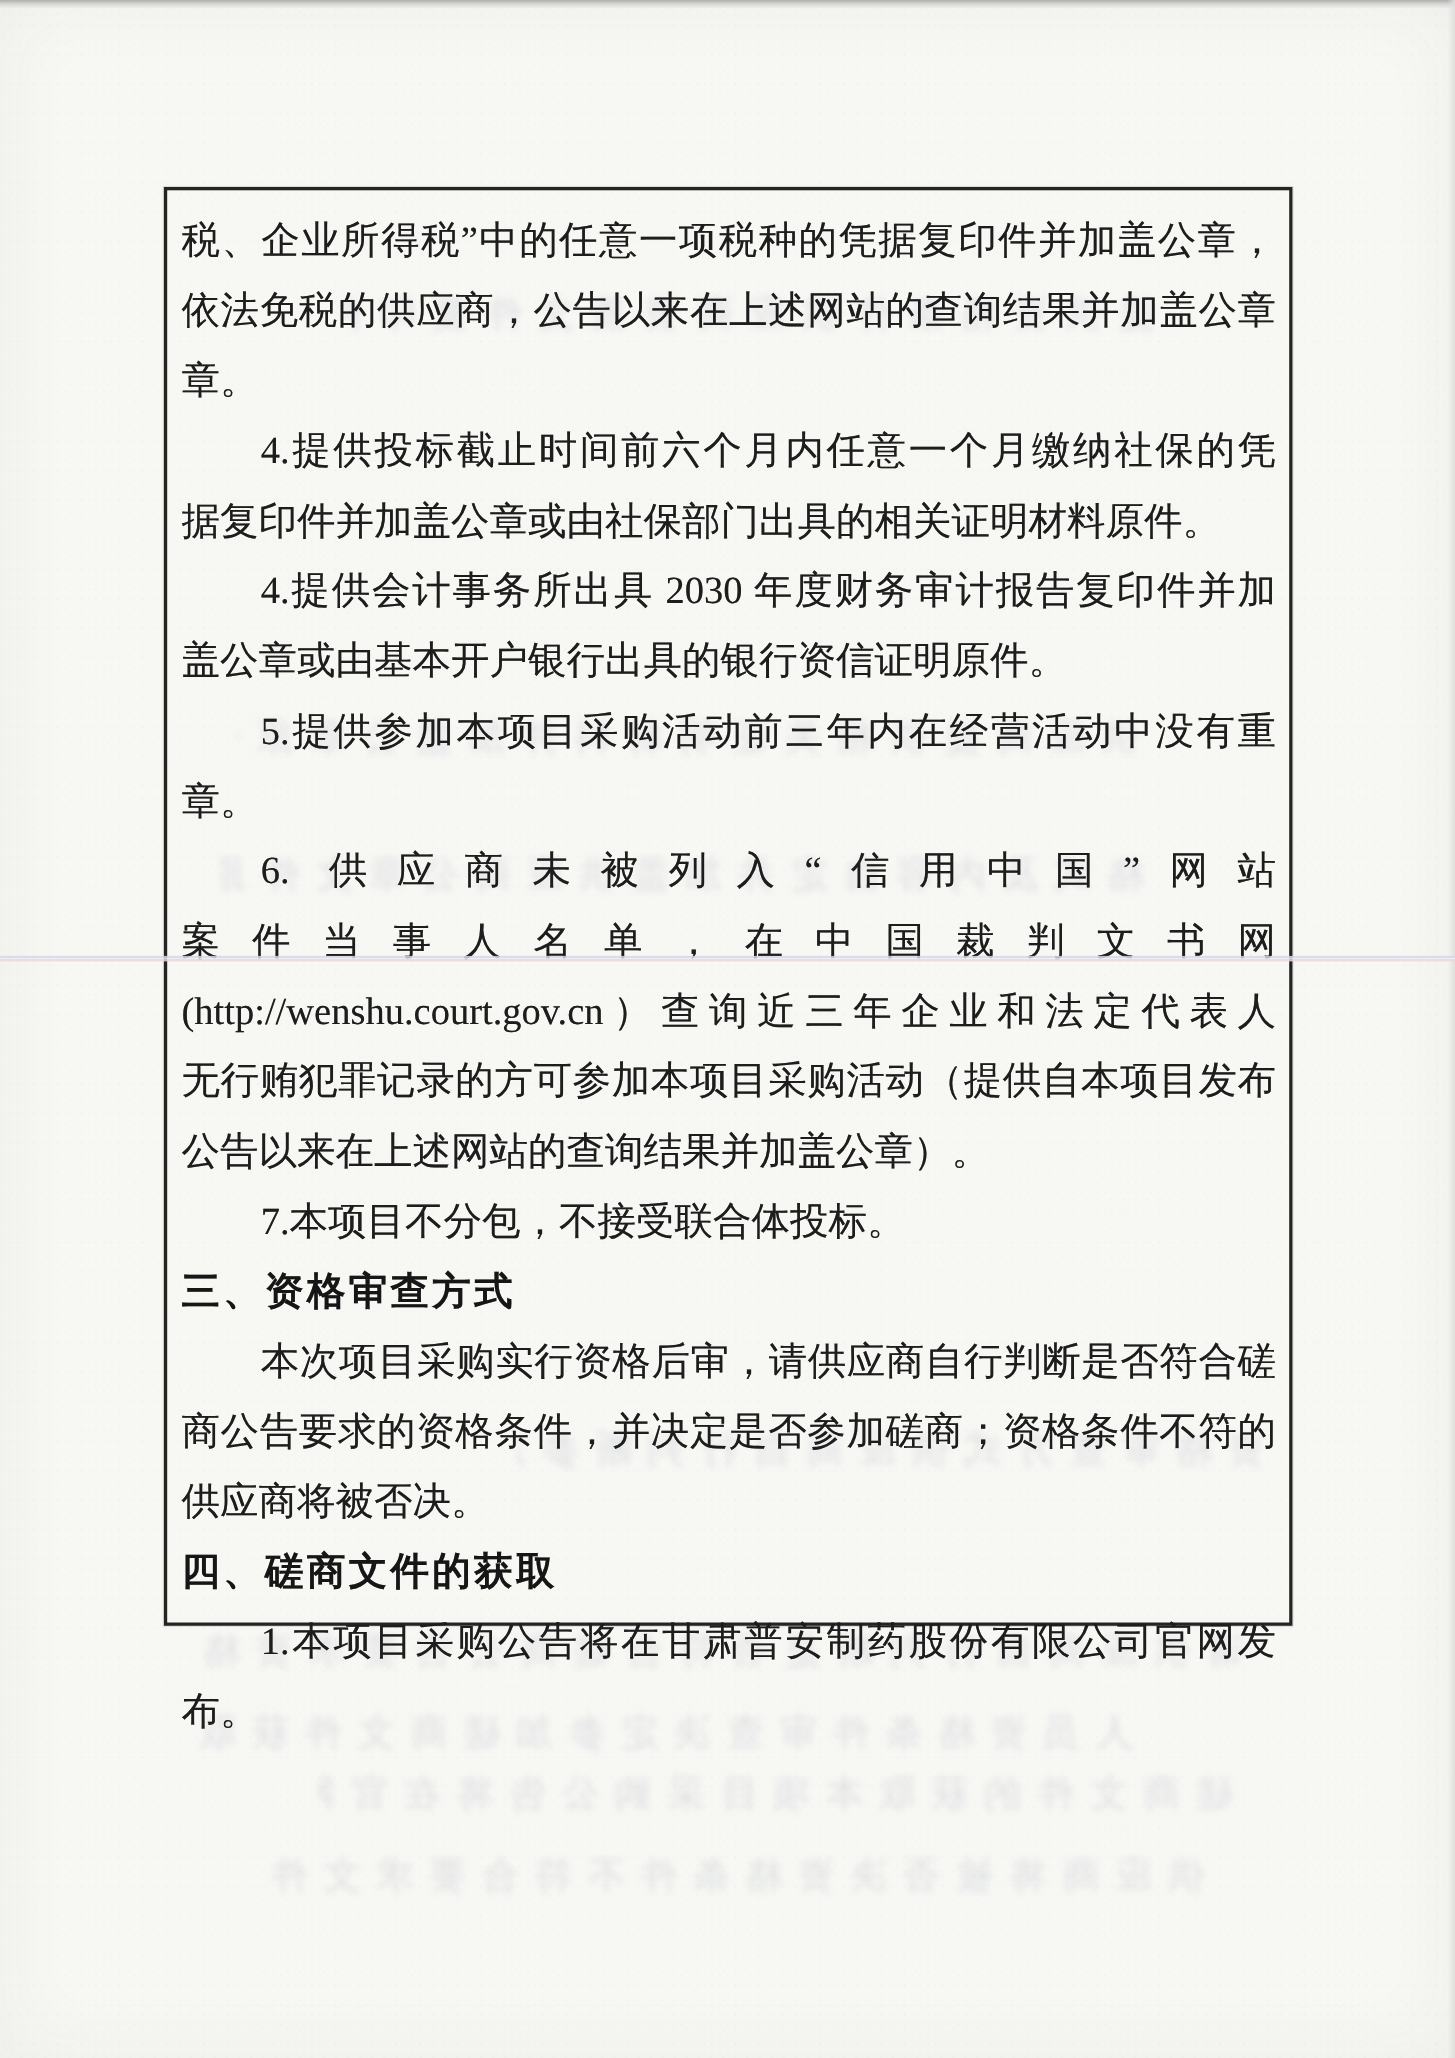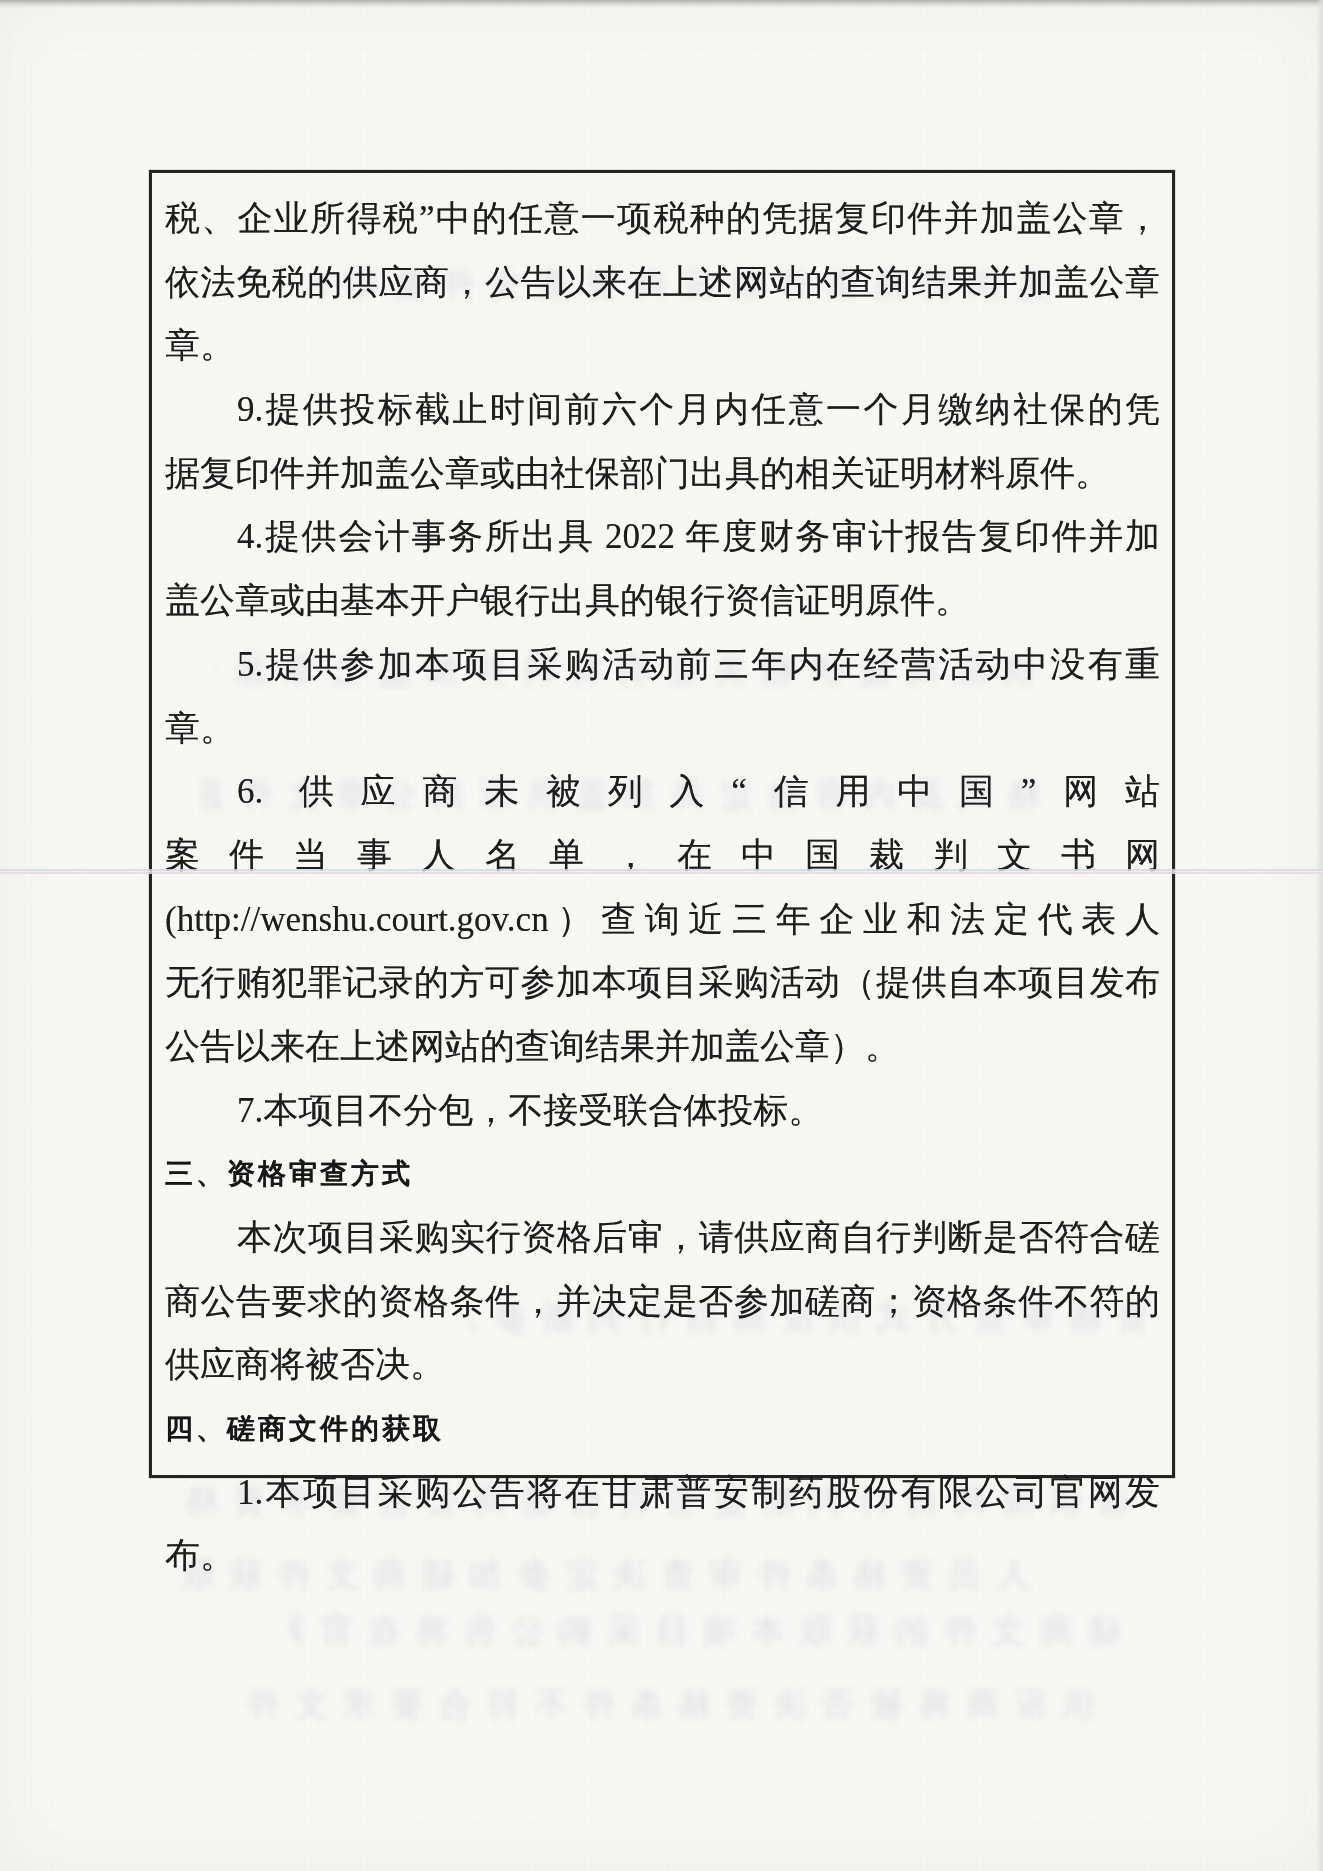--- a/index.html
+++ b/index.html
@@ -65,23 +65,23 @@
   }
   .line.j{
     text-align:justify;
     text-align-last:justify;
     white-space:normal;
     overflow:hidden;
   }
   .line.l{text-align:left;}
   .line.ind{padding-left:72px;}
   .line.h{
-    font-family:Liberation Serif, serif;
+    font-family:Liberation Sans, sans-serif;
     font-weight:700;
-    font-size:28px;
+    font-size:35px;
     letter-spacing:3px;
     color:#161616;
   }
   
   .scanline{
     position:absolute;
     left:0;top:869px;
     width:1323px;height:5px;
     background:linear-gradient(180deg,#cddcea 0,#cddcea 2px,#f4ebee 2px,#f4ebee 3px,#ecd6de 3px,#ecd6de 5px);
     opacity:0.85;
@@ -105,23 +105,23 @@
       <div class="bleed" style="top: 1552px; left: 170px; width: 860px;">人员资格条件审查决定参加磋商文件获取</div>
       <div class="bleed" style="top: 1608px; left: 290px; width: 830px;">磋商文件的获取本项目采购公告将在官网发布</div>
       <div class="bleed" style="top: 1682px; left: 205px; width: 890px;">供应商将被否决资格条件不符合要求文件</div>
     </div>
 
   <div class="frame">
     <div class="lines">
         <div class="line j">税、企业所得税”中的任意一项税种的凭据复印件并加盖公章，</div>
         <div class="line j">依法免税的供应商，公告以来在上述网站的查询结果并加盖公章</div>
         <div class="line l">章。</div>
-        <div class="line j ind">9.提供投标截止时间前六个月内任意一个月缴纳社保的凭</div>
+        <div class="line j ind">4.提供投标截止时间前六个月内任意一个月缴纳社保的凭</div>
         <div class="line l">据复印件并加盖公章或由社保部门出具的相关证明材料原件。</div>
-        <div class="line j ind">4.提供会计事务所出具 2022 年度财务审计报告复印件并加</div>
+        <div class="line j ind">4.提供会计事务所出具 2030 年度财务审计报告复印件并加</div>
         <div class="line l">盖公章或由基本开户银行出具的银行资信证明原件。</div>
         <div class="line j ind">5.提供参加本项目采购活动前三年内在经营活动中没有重</div>
         <div class="line l">章。</div>
         <div class="line j ind">6. 供应商未被列入“信用中国”网站</div>
         <div class="line j">案件当事人名单，在中国裁判文书网</div>
         <div class="line j">(http://wenshu.court.gov.cn）查询近三年企业和法定代表人</div>
         <div class="line j">无行贿犯罪记录的方可参加本项目采购活动（提供自本项目发布</div>
         <div class="line l">公告以来在上述网站的查询结果并加盖公章）。</div>
         <div class="line l ind">7.本项目不分包，不接受联合体投标。</div>
         <div class="line h">三、资格审查方式</div>

